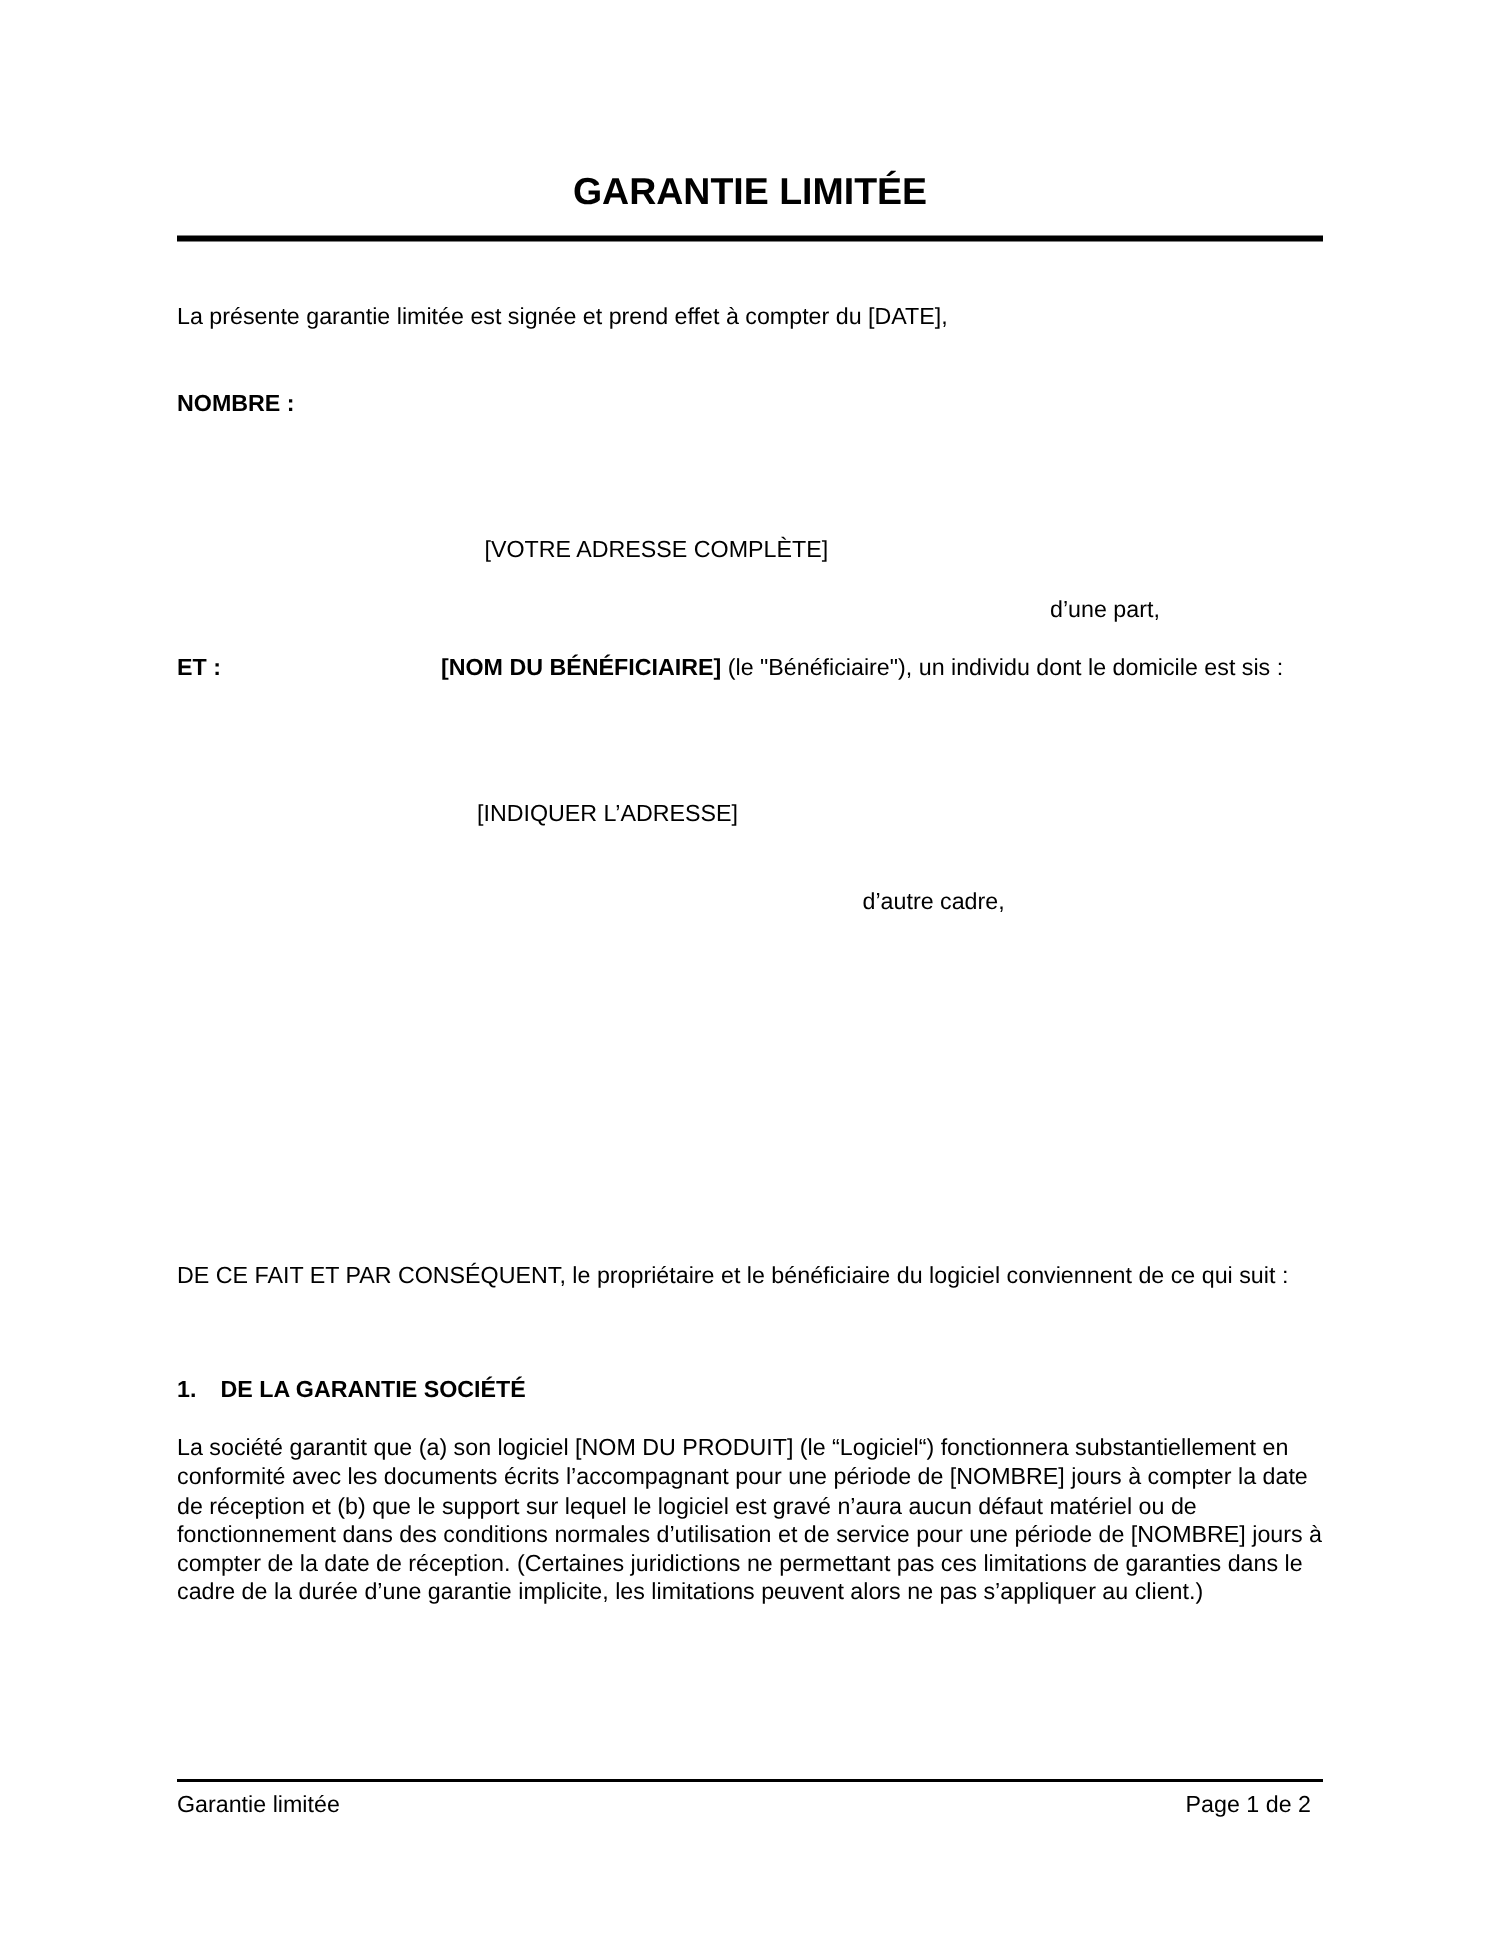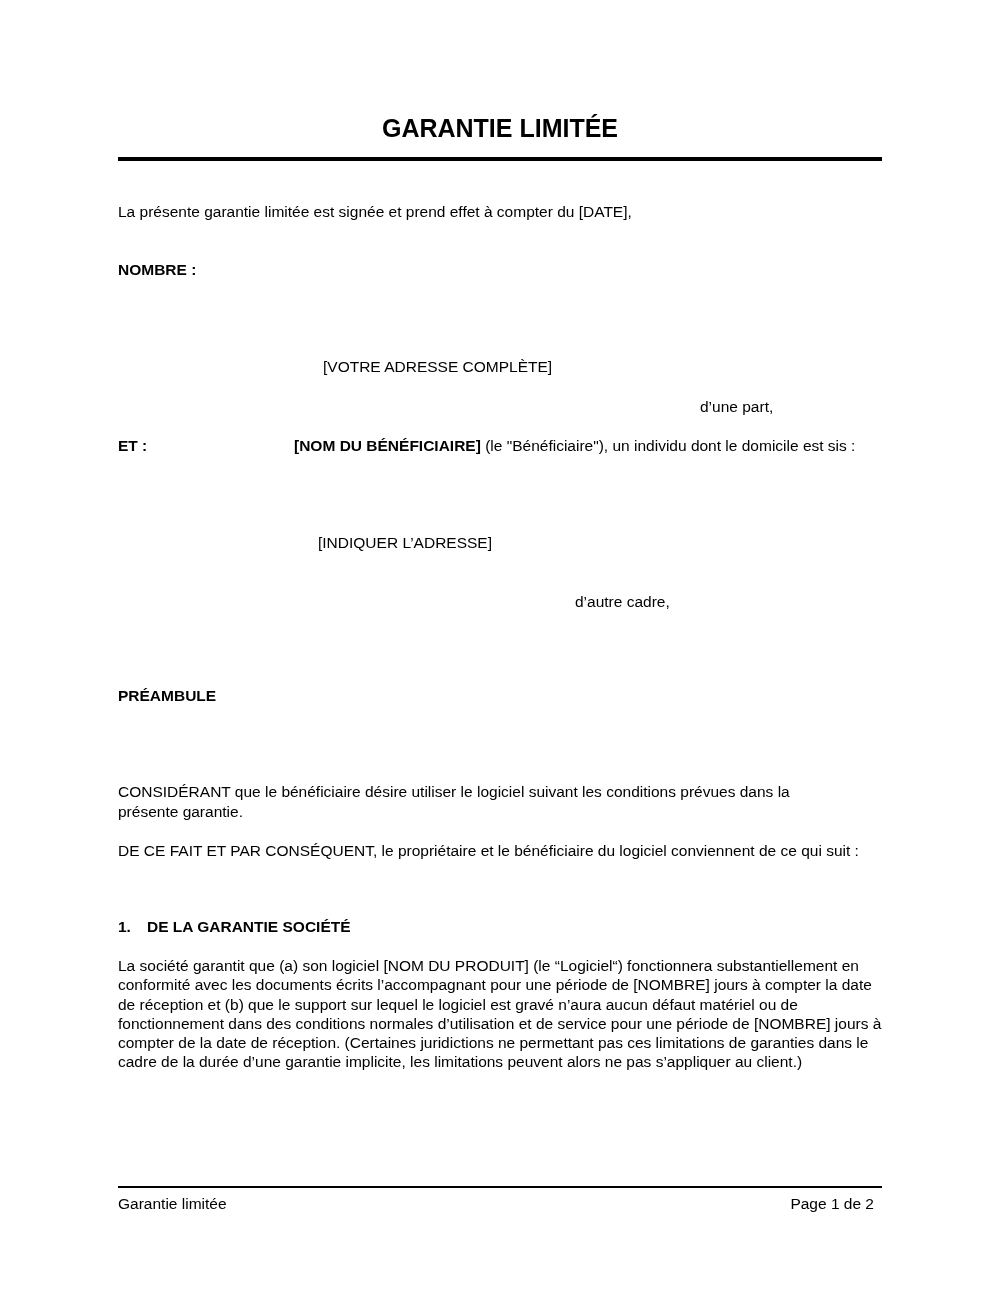--- a/index.html
+++ b/index.html
@@ -39,22 +39,20 @@
 
   <div class="abs p label" style="left:118px; top:260px;">NOMBRE :</div>
   <div class="abs p" style="left:290px; top:357px;margin-left:33px;">[VOTRE ADRESSE COMPLÈTE]</div>
   <div class="abs p" style="left:700px; top:397px;">d’une part,</div>
 
   <div class="abs p label" style="left:118px; top:436px;">ET :</div>
   <div class="abs p col2" style="top:436px;"><span class="b">[NOM DU BÉNÉFICIAIRE]</span><span> (le "Bénéficiaire"), un individu dont le domicile est sis :</span></div>
   <div class="abs p" style="left:294px; top:533px;margin-left:24px;">[INDIQUER L’ADRESSE]</div>
   <div class="abs p" style="left:575px; top:592px;">d’autre cadre,</div>
 
-  <div class="abs p block h" style="top:686px;">PRÉAMBULE</div>
-  <div class="abs p block" style="top:782px; width:720px;">CONSIDÉRANT que le bénéficiaire désire utiliser le logiciel suivant les conditions prévues dans la présente garantie.</div>
   <div class="abs p block" style="top:841px; width:760px;">DE CE FAIT ET PAR CONSÉQUENT, le propriétaire et le bénéficiaire du logiciel conviennent de ce qui suit :</div>
 
   <div class="abs p block h" style="top:917px;"><span class="num">1.</span><span>DE LA GARANTIE SOCIÉTÉ</span></div>
   <div class="abs p block" style="top:956px; width:764px; line-height:19.3px;">La société garantit que (a) son logiciel [NOM DU PRODUIT] (le “Logiciel“) fonctionnera substantiellement en conformité avec les documents écrits l’accompagnant pour une période de [NOMBRE] jours à compter la date de réception et (b) que le support sur lequel le logiciel est gravé n’aura aucun défaut matériel ou de fonctionnement dans des conditions normales d’utilisation et de service pour une période de [NOMBRE]  jours à compter de la date de réception. (Certaines juridictions ne permettant pas ces limitations de garanties dans le cadre de la durée d’une garantie implicite, les limitations peuvent alors ne pas s’appliquer au client.)</div>
 
   <div class="abs footer-rule"></div>
   <div class="abs p footer-left">Garantie limitée</div>
   <div class="abs p footer-right">Page 1 de 2</div>
 
 </div>

